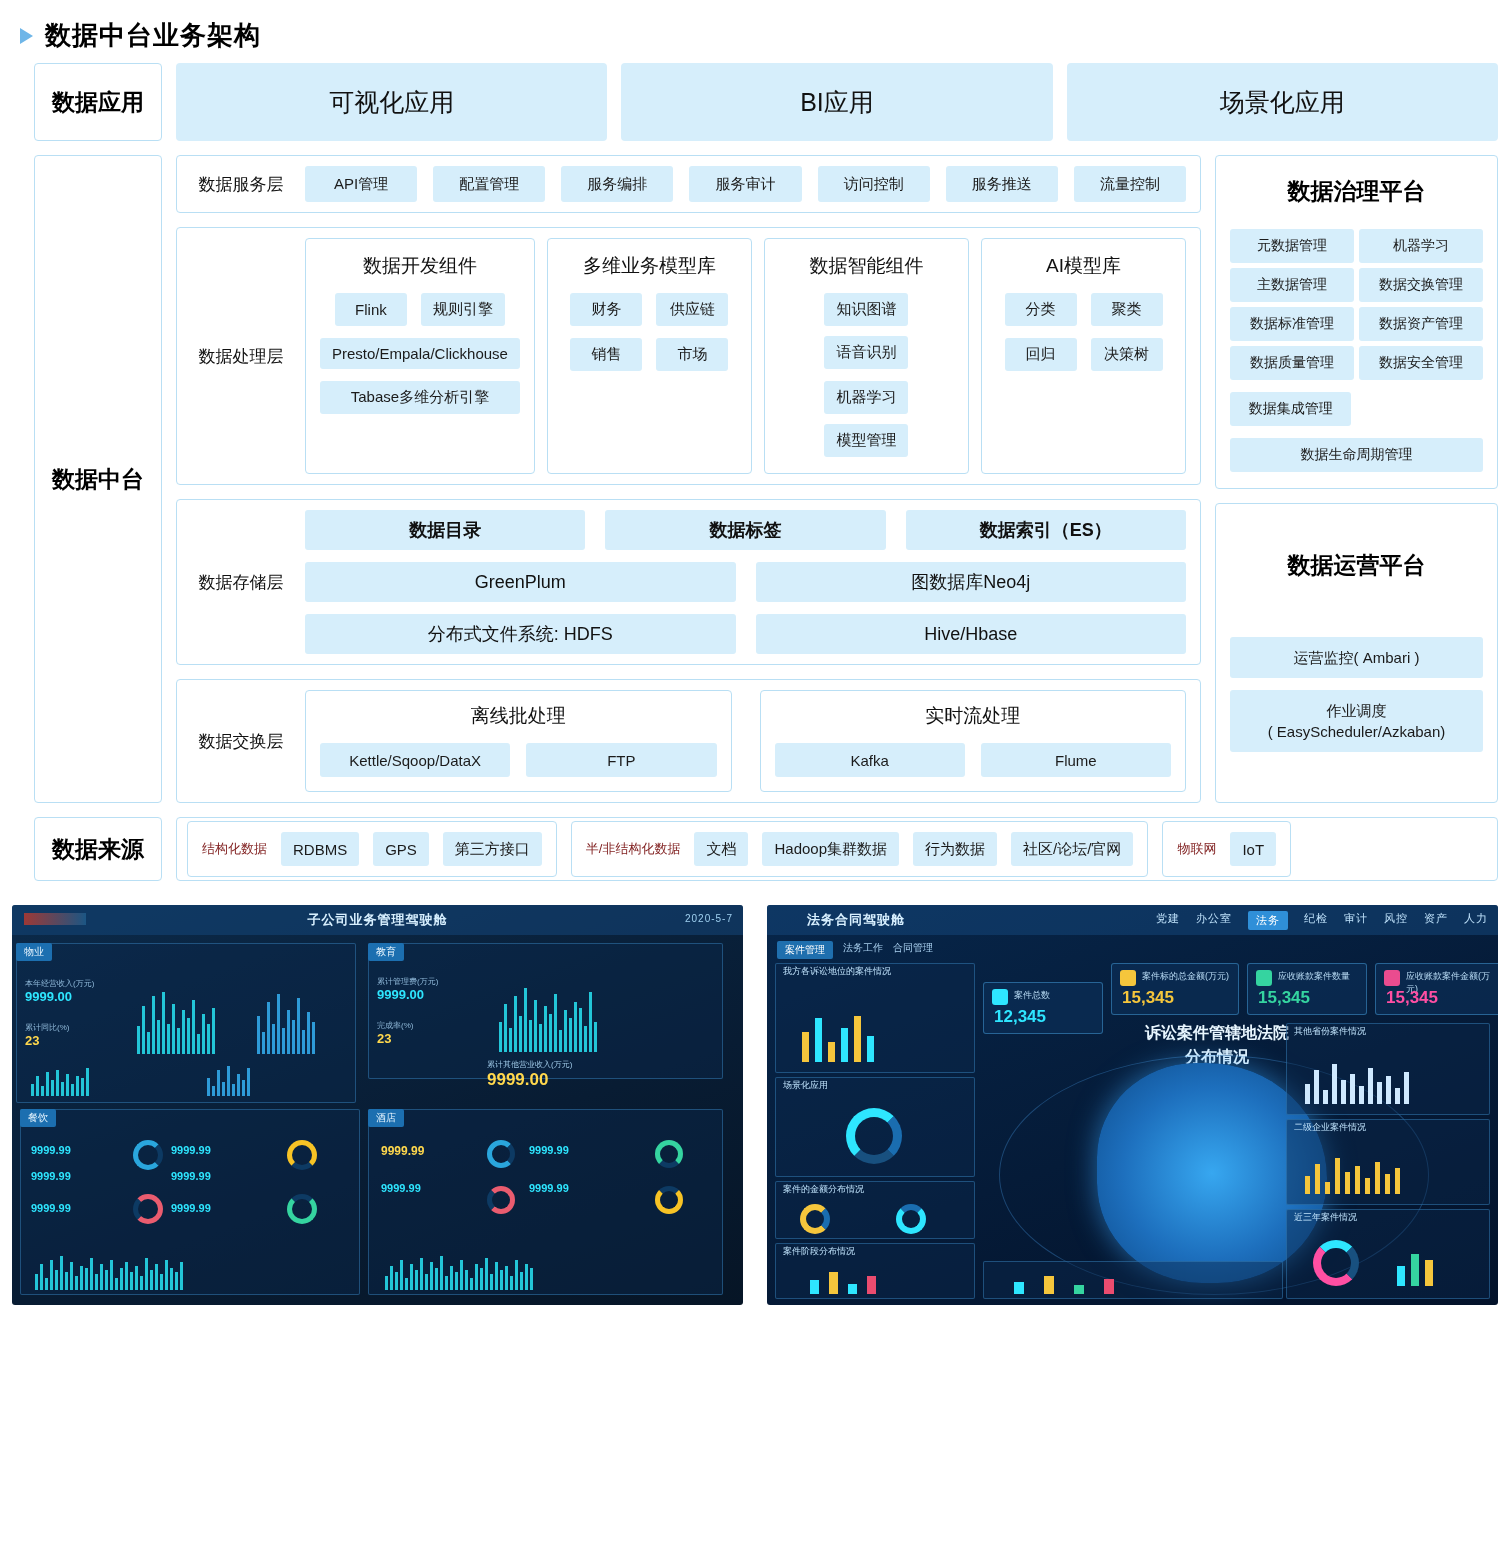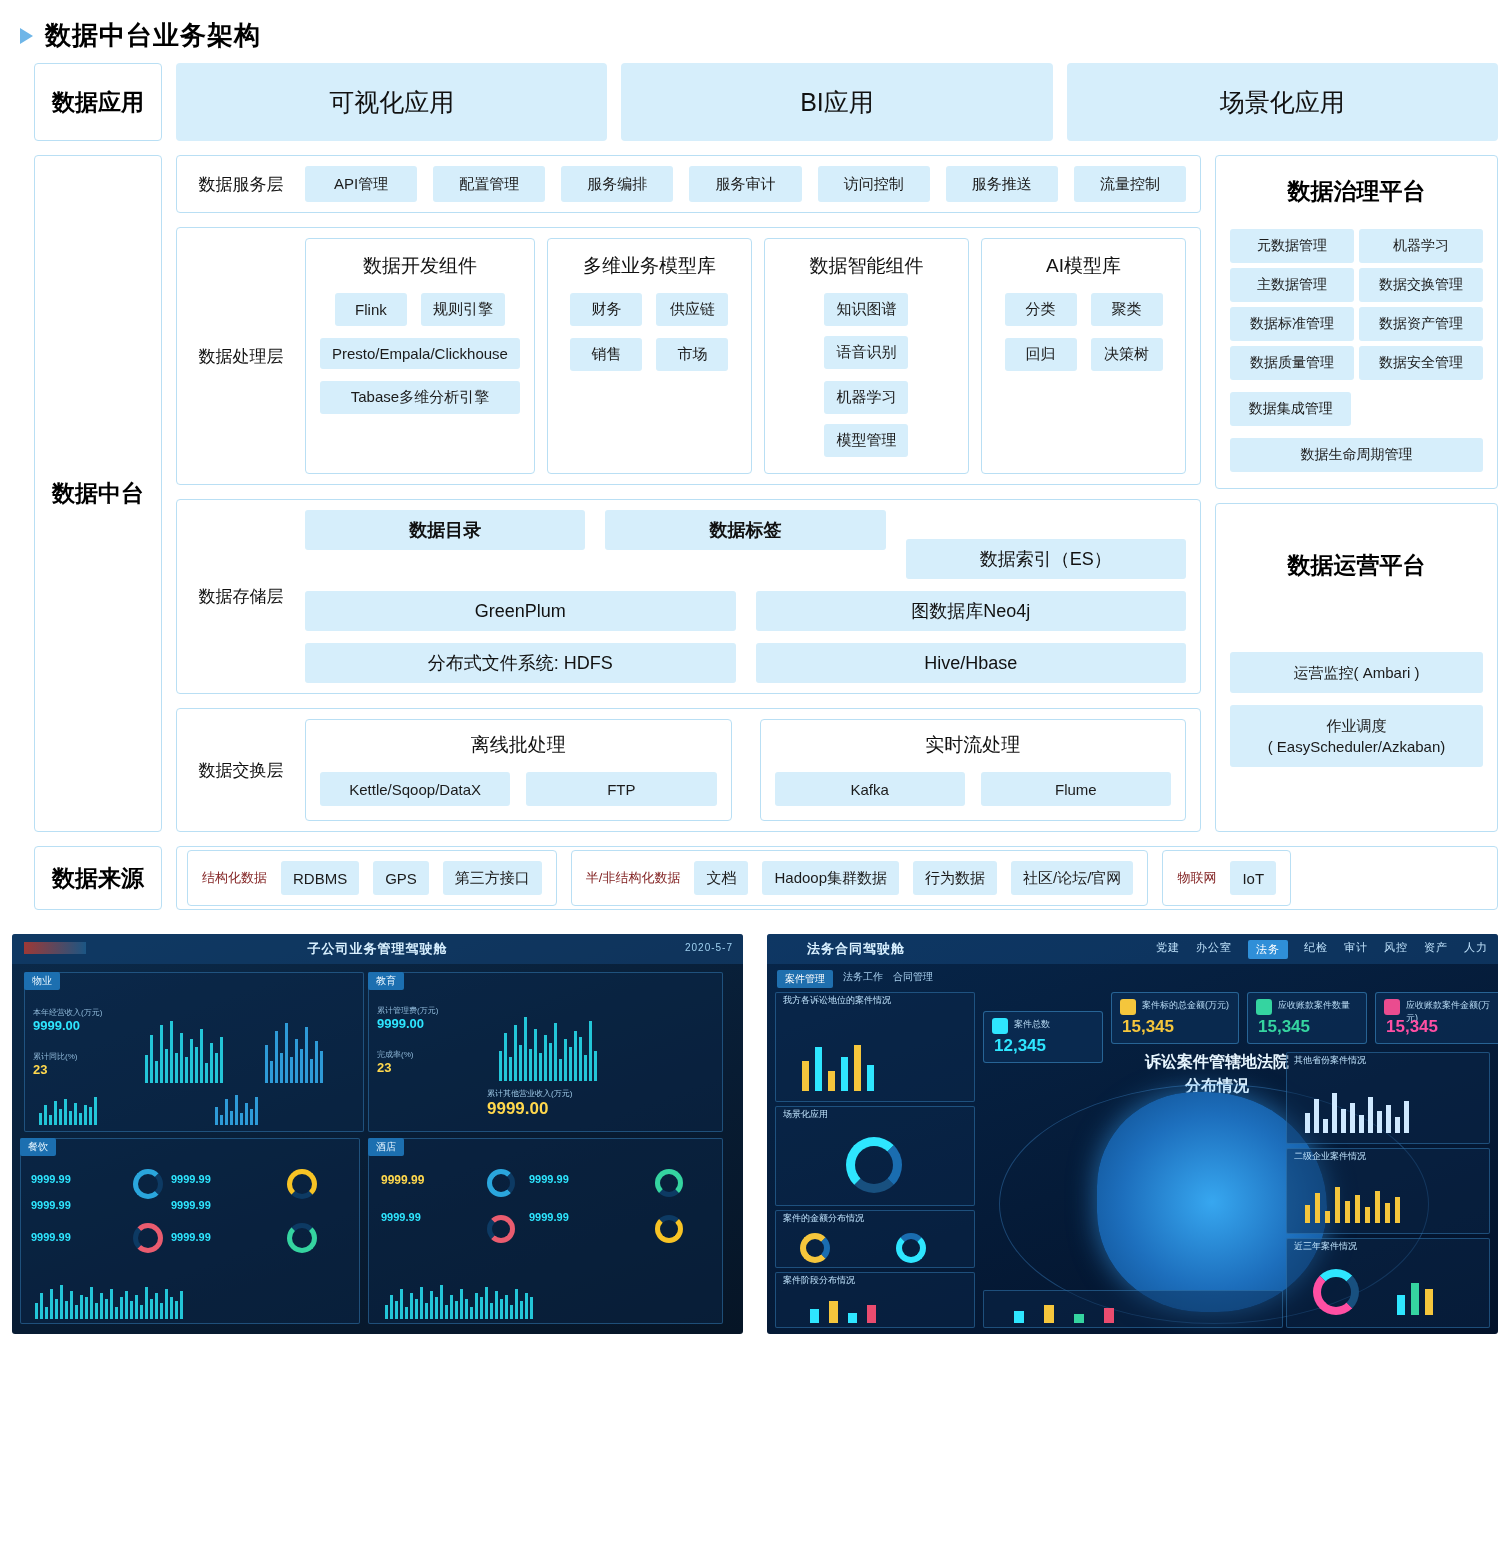--- a/index.html
+++ b/index.html
@@ -436,21 +436,21 @@
 
         </div>
       </div>
 
       <div class="layer">
         <div class="layer-name">数据存储层</div>
         <div class="storage-body">
           <div class="storage-row">
             <div class="bigchip s3" style="font-weight:bold;">数据目录</div>
             <div class="bigchip s3" style="font-weight:bold;">数据标签</div>
-            <div class="bigchip s3" style="font-weight:normal;margin-top:29px;">数据索引（ES）</div>
+            <div class="bigchip s3" style="font-weight:bold;">数据索引（ES）</div>
           </div>
           <div class="storage-row">
             <div class="bigchip s2">GreenPlum</div>
             <div class="bigchip s2">图数据库Neo4j</div>
           </div>
           <div class="storage-row">
             <div class="bigchip s2">分布式文件系统: HDFS</div>
             <div class="bigchip s2">Hive/Hbase</div>
           </div>
         </div>
@@ -537,21 +537,21 @@
 
   <div class="dash-row">
 
     <div class="dash dash-a">
       <div class="dash-head">
         <span class="logo"></span>
         <span>子公司业务管理驾驶舱</span>
         <span class="date">2020-5-7</span>
       </div>
 
-      <div class="panel" style="left:12px; top:38px; width:340px; height:160px;">
+      <div class="panel" style="left:4px; top:38px; width:340px; height:160px;">
         <span class="ptag">物业</span>
         <div class="kpi" style="left:8px; top:34px; color:#2ee6ff;">
           <small>本年经营收入(万元)</small>
           <span>9999.00</span>
         </div>
         <div class="kpi" style="left:8px; top:78px; color:#ffd84d;">
           <small>累计同比(%)</small>
           <span>23</span>
         </div>
         <div class="mini-bars" style="left:120px; top:40px; height:70px;">
@@ -606,21 +606,21 @@
             <i style="height:26px;background:#2e9bd8"></i>
           <i style="height:14px;background:#2e9bd8"></i>
             <i style="height:30px;background:#2e9bd8"></i>
             <i style="height:12px;background:#2e9bd8"></i>
           <i style="height:22px;background:#2e9bd8"></i>
             <i style="height:16px;background:#2e9bd8"></i>
             <i style="height:28px;background:#2e9bd8"></i>
         </div>
       </div>
 
-      <div class="panel" style="left:356px; top:38px; width:355px; height:160px;">
+      <div class="panel" style="left:356px; top:38px; width:355px; height:136px;">
         <span class="ptag">教育</span>
         <div class="kpi" style="left:8px; top:32px; color:#2ee6ff;">
           <small>累计管理费(万元)</small>
           <span>9999.00</span>
         </div>
         <div class="kpi" style="left:8px; top:76px; color:#ffd84d;">
           <small>完成率(%)</small>
           <span>23</span>
         </div>
         <div class="mini-bars" style="left:130px; top:36px; height:72px;">

